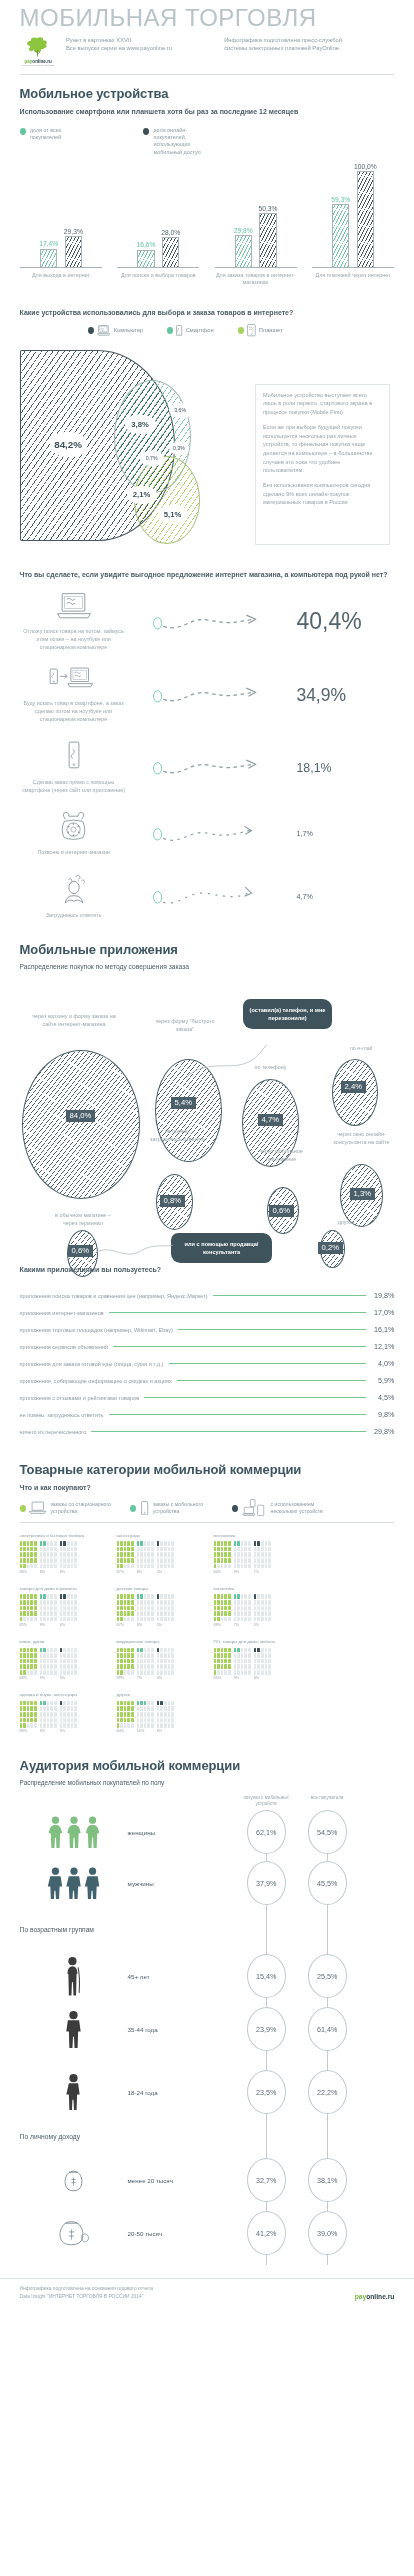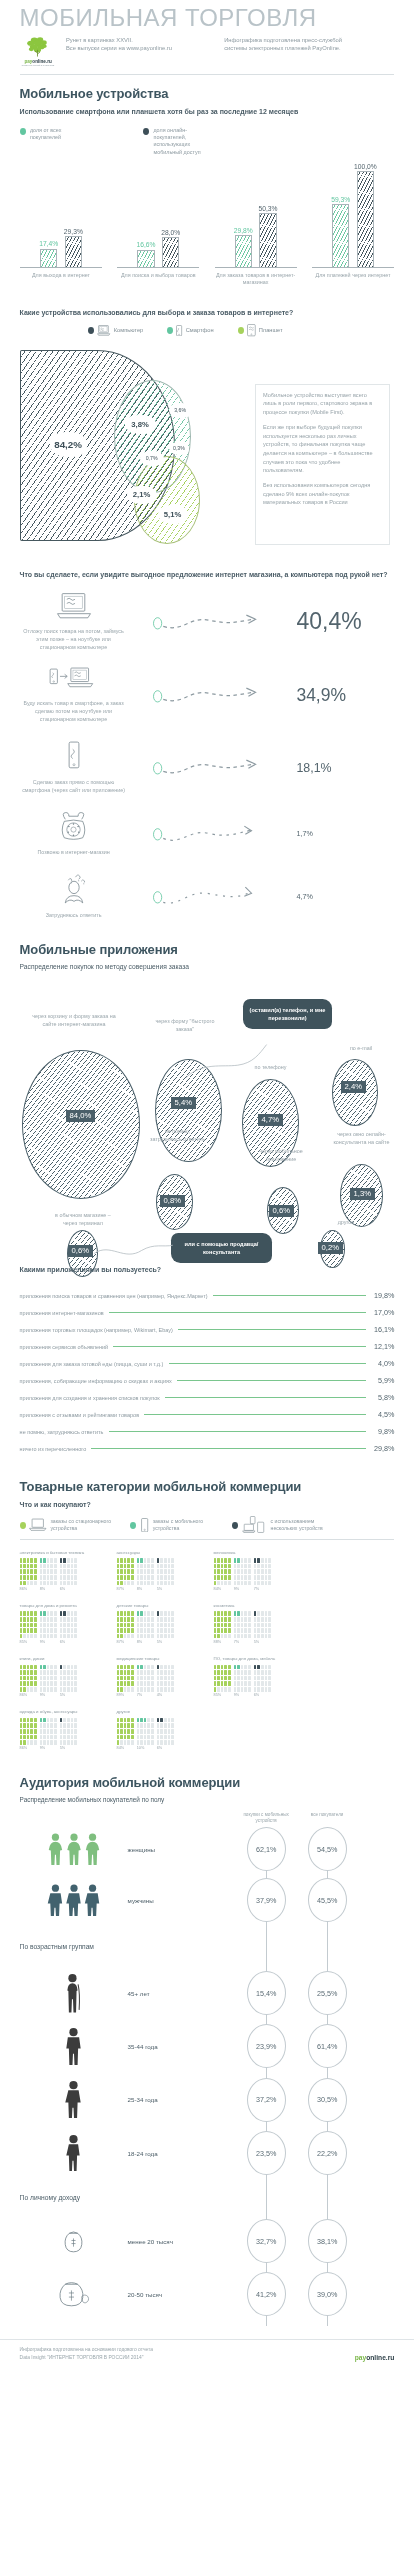--- a/index.html
+++ b/index.html
@@ -529,25 +529,20 @@
         <span class="app-name">приложения для заказа готовой еды (пицца, суши и т.д.)</span>
         <span class="app-line"></span>
         <span class="app-val">4,0%</span>
       </div>
     <div class="app-row">
         <span class="app-name">приложения, собирающие информацию о скидках и акциях</span>
         <span class="app-line"></span>
         <span class="app-val">5,9%</span>
       </div>
     <div class="app-row">
-        <span class="app-name">приложения для создания и хранения списков покупок</span>
-        <span class="app-line"></span>
-        <span class="app-val">5,8%</span>
-      </div>
-    <div class="app-row">
         <span class="app-name">приложения с отзывами и рейтингами товаров</span>
         <span class="app-line"></span>
         <span class="app-val">4,5%</span>
       </div>
     <div class="app-row">
         <span class="app-name">не помню, затрудняюсь ответить</span>
         <span class="app-line"></span>
         <span class="app-val">9,8%</span>
       </div>
     <div class="app-row">
@@ -1757,37 +1752,20 @@
   <div class="aud-row" style="height:9.3px;">
     <div style="width:216px"></div>
     <div class="connector">
         <i style="height:9.3px"></i>
       </div>
     <div class="connector">
         <i style="height:9.3px"></i>
       </div>
   </div>
 
-  <div class="aud-row">
-    <div class="aud-icons">
-      <svg width="26" height="39" viewBox="0 0 50 76">
-        <g fill="#3c3c3c">
-            <circle cx="24" cy="10" r="8"></circle>
-            <path d="M14 20 h20 l4 24 h-6 l-1 30 h-6 l-1-20 h-2 l-1 20 h-6 l-1-30 h-6z"></path>
-          </g>
-      </svg>
-    </div>
-    <div class="aud-label">25-34 года</div>
-    <div class="aud-col">
-        <div class="oval">37,2%</div>
-      </div>
-    <div class="aud-col">
-        <div class="oval">30,5%</div>
-      </div>
-  </div>
   <div class="aud-row" style="height:9.3px;">
     <div style="width:216px"></div>
     <div class="connector">
         <i style="height:9.3px"></i>
       </div>
     <div class="connector">
         <i style="height:9.3px"></i>
       </div>
   </div>
 

